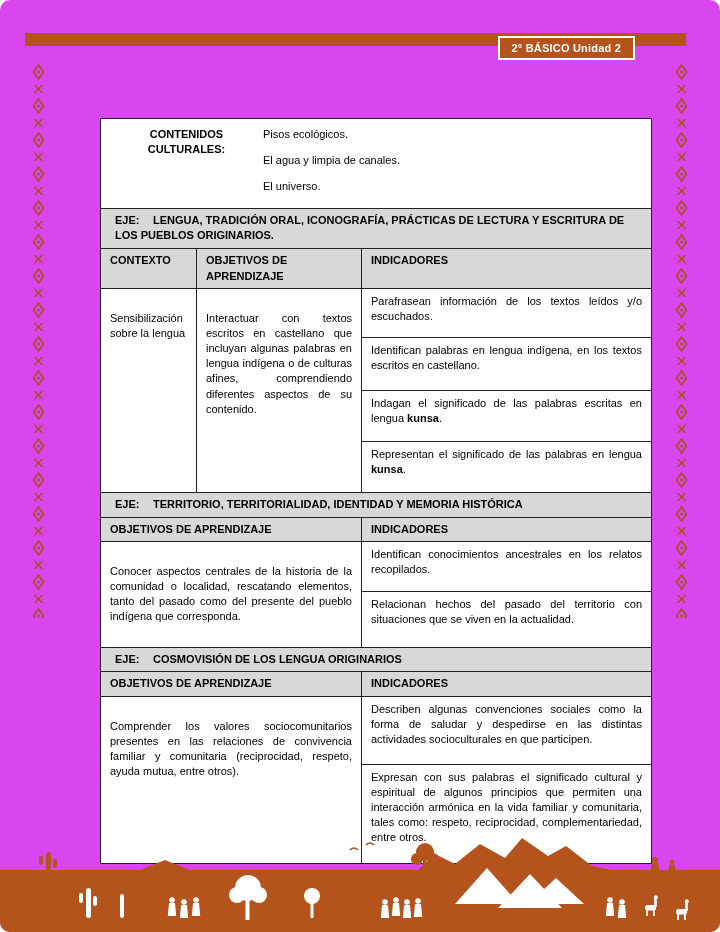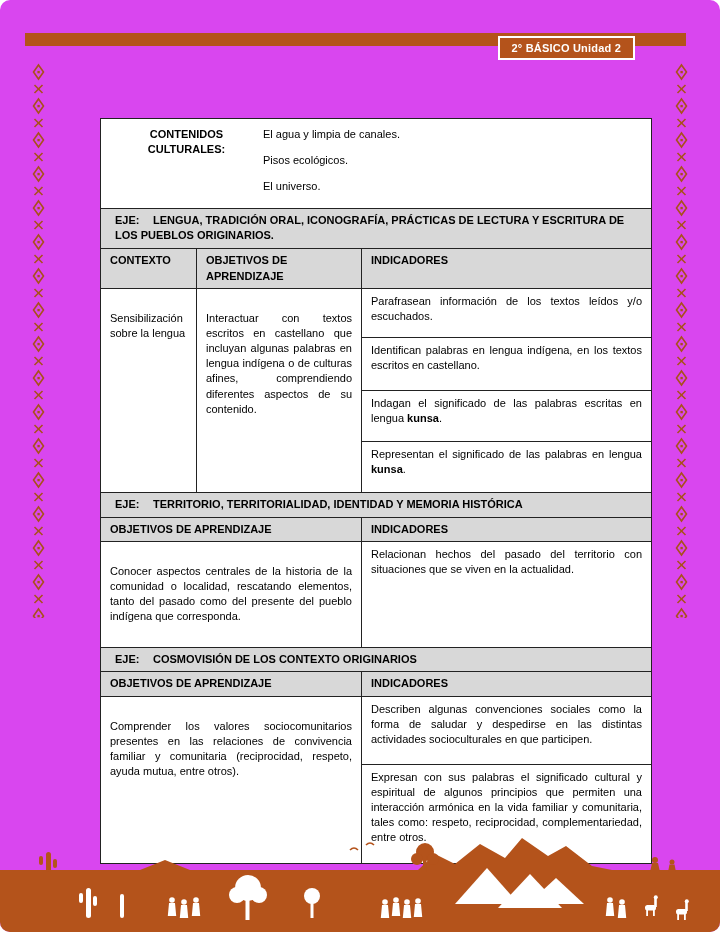--- a/index.html
+++ b/index.html
@@ -70,22 +70,22 @@
       </pattern>
     </defs>
     <rect width="17" height="556" fill="url(#orn-r)"></rect>
   </svg>
 
   <div class="doc-table">
 
     <div class="row-contenidos">
       <div class="cc-label">CONTENIDOS CULTURALES:</div>
       <div class="cc-items">
+        <div>Pisos ecológicos.</div>
         <div>El agua y limpia de canales.</div>
-        <div>Pisos ecológicos.</div>
         <div>El universo.</div>
       </div>
     </div>
 
     <div class="row-eje">
       <span class="eje-label">EJE:</span><span>LENGUA, TRADICIÓN ORAL, ICONOGRAFÍA, PRÁCTICAS DE LECTURA Y ESCRITURA DE LOS PUEBLOS ORIGINARIOS.</span>
     </div>
 
     <div class="row-head g3">
       <div>CONTEXTO</div>
@@ -109,26 +109,27 @@
     </div>
 
     <div class="row-head g2">
       <div>OBJETIVOS DE APRENDIZAJE</div>
       <div>INDICADORES</div>
     </div>
 
     <div class="row-body g2">
       <div class="cell just">Conocer aspectos centrales de la historia de la comunidad o localidad, rescatando elementos, tanto del pasado como del presente del pueblo indígena que corresponda.</div>
       <div class="ind-stack">
+        <div class="mh39"><span>Identifican conocimientos ancestrales en los relatos recopilados.</span></div>
         <div class="mh42"><span>Relacionan hechos del pasado del territorio con situaciones que se viven en la actualidad.</span></div>
       </div>
     </div>
 
     <div class="row-eje">
-      <span class="eje-label">EJE:</span><span>COSMOVISIÓN DE LOS CONTEXTO ORIGINARIOS</span>
+      <span class="eje-label">EJE:</span><span>COSMOVISIÓN DE LOS LENGUA ORIGINARIOS</span>
     </div>
 
     <div class="row-head g2">
       <div>OBJETIVOS DE APRENDIZAJE</div>
       <div>INDICADORES</div>
     </div>
 
     <div class="row-body g2">
       <div class="cell just">Comprender los valores sociocomunitarios presentes en las relaciones de convivencia familiar y comunitaria (reciprocidad, respeto, ayuda mutua, entre otros).</div>
       <div class="ind-stack">

